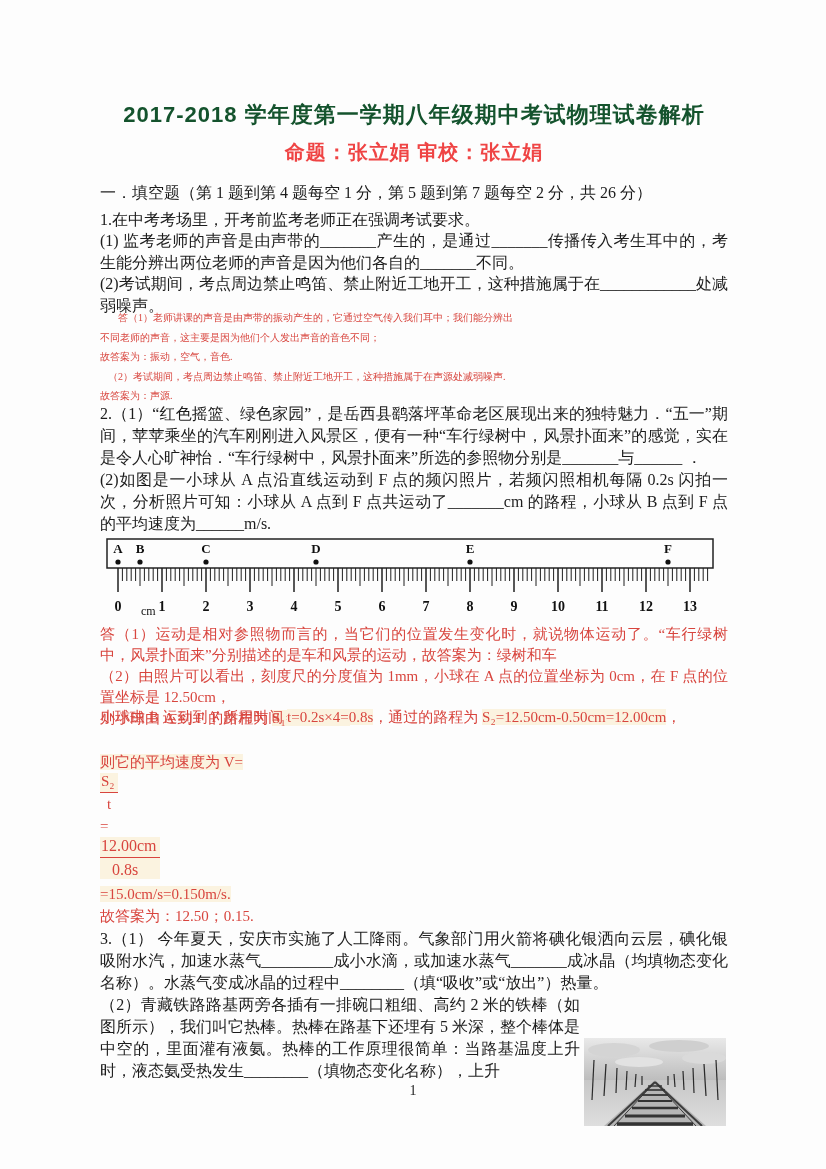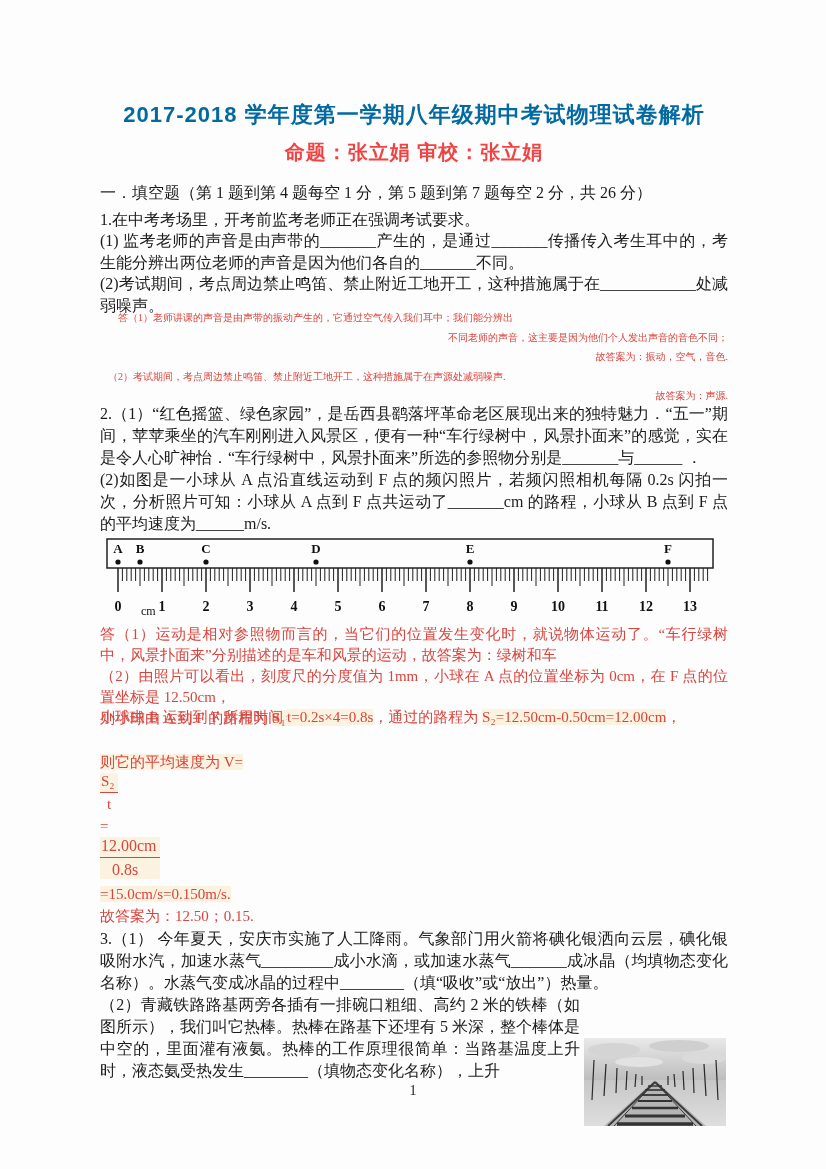--- a/index.html
+++ b/index.html
@@ -4,30 +4,30 @@
 <style>
   html,body { margin:0; padding:0; background:#ffffff; }
   .page {
     position:relative; width:826px; height:1169px; background:#fdfdfd;
     font-family:"Liberation Serif","DejaVu Serif",serif;
     color:#1c1c1c; overflow:hidden;
   }
   .abs { position:absolute; left:100px; width:628px; }
   .title {
     font-family:"Liberation Sans","DejaVu Sans",sans-serif;
-    font-weight:bold; font-size:22px; text-align:center; letter-spacing:1px; color:#0369a1;
+    font-weight:bold; font-size:22px; text-align:center; letter-spacing:1px; color:#14532d;
   }
   .subtitle {
     font-family:"Liberation Sans","DejaVu Sans",sans-serif;
     font-weight:bold; font-size:20px; text-align:center; letter-spacing:1px; color:#ef4444;
   }
   .blk { font-size:16px; line-height:22px; text-align:justify; }
   .red { color:#d8453e; }
   .ansline { font-size:10px; line-height:19.5px; }
-  .center { text-align:right; }
+  .center { text-align:left; }
   .indent18 { padding-left:18px; }
   .indent8 { padding-left:8px; }
   .a2 { font-size:15px; line-height:21px; text-align:justify; }
   .hl { background:#fbf3e0; }
   .frac { display:inline-block; font-size:15px; }
   .frac .num { display:inline-block; border-bottom:1.6px solid #d8453e; padding:0 3px 2px 1px; }
   .frac .den { display:block; padding:3px 0 0 7px; }
   .frac2 .num { font-size:16px; }
   .frac2 .den { font-size:16px; padding-left:12px; }
   .pagenum { position:absolute; left:0; width:826px; text-align:center; font-size:14px; color:#222; }

